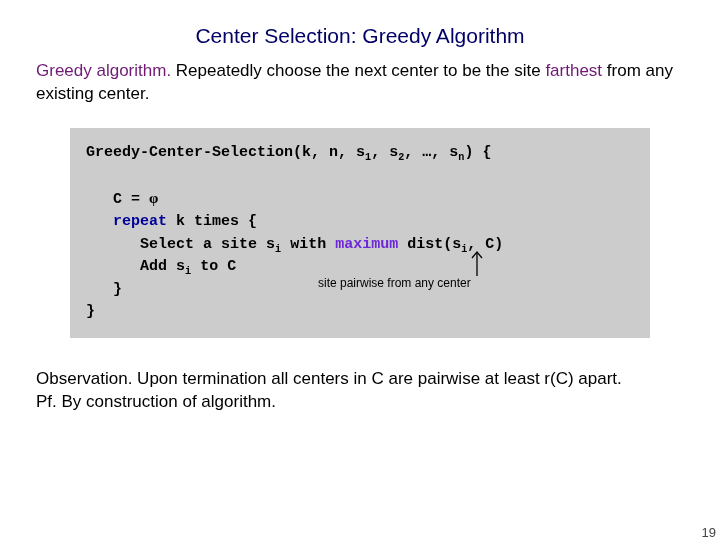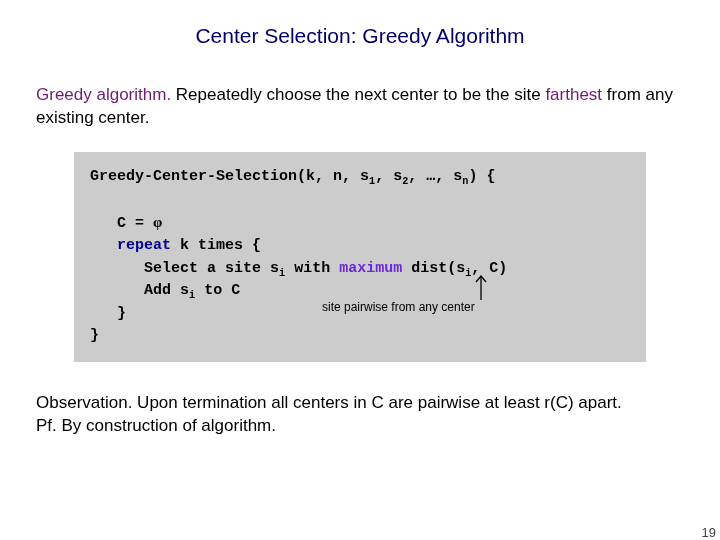--- a/index.html
+++ b/index.html
@@ -16,34 +16,34 @@
     position: relative;
     width: 720px;
     height: 540px;
     box-sizing: border-box;
     padding: 18px 36px 0 36px;
   }
   .title {
     text-align: center;
     font-size: 21px;
     color: #000066;
-    margin: 6px 0 36px 0;
+    margin: 6px 0 12px 0;
     font-weight: normal;
   }
   .para {
     font-size: 17px;
     line-height: 1.35;
     margin: 0 0 22px 0;
   }
   .lead { color: #701a75; }
   .codebox {
     margin: 8px auto 30px auto;
     width: 540px;
     background: #cccccc;
-    padding: 14px 16px 14px 16px;
+    padding: 14px 24px 14px 16px;
     font-family: "Courier New", Courier, monospace;
     font-size: 15px;
     font-weight: bold;
     line-height: 1.5;
     position: relative;
   }
   .codebox .row { white-space: pre; }
   .kw  { color: #000099; }
   .flt { color: #6d28d9; text-align: center; }
   sub { font-size: 0.68em; vertical-align: sub; line-height: 0; }

